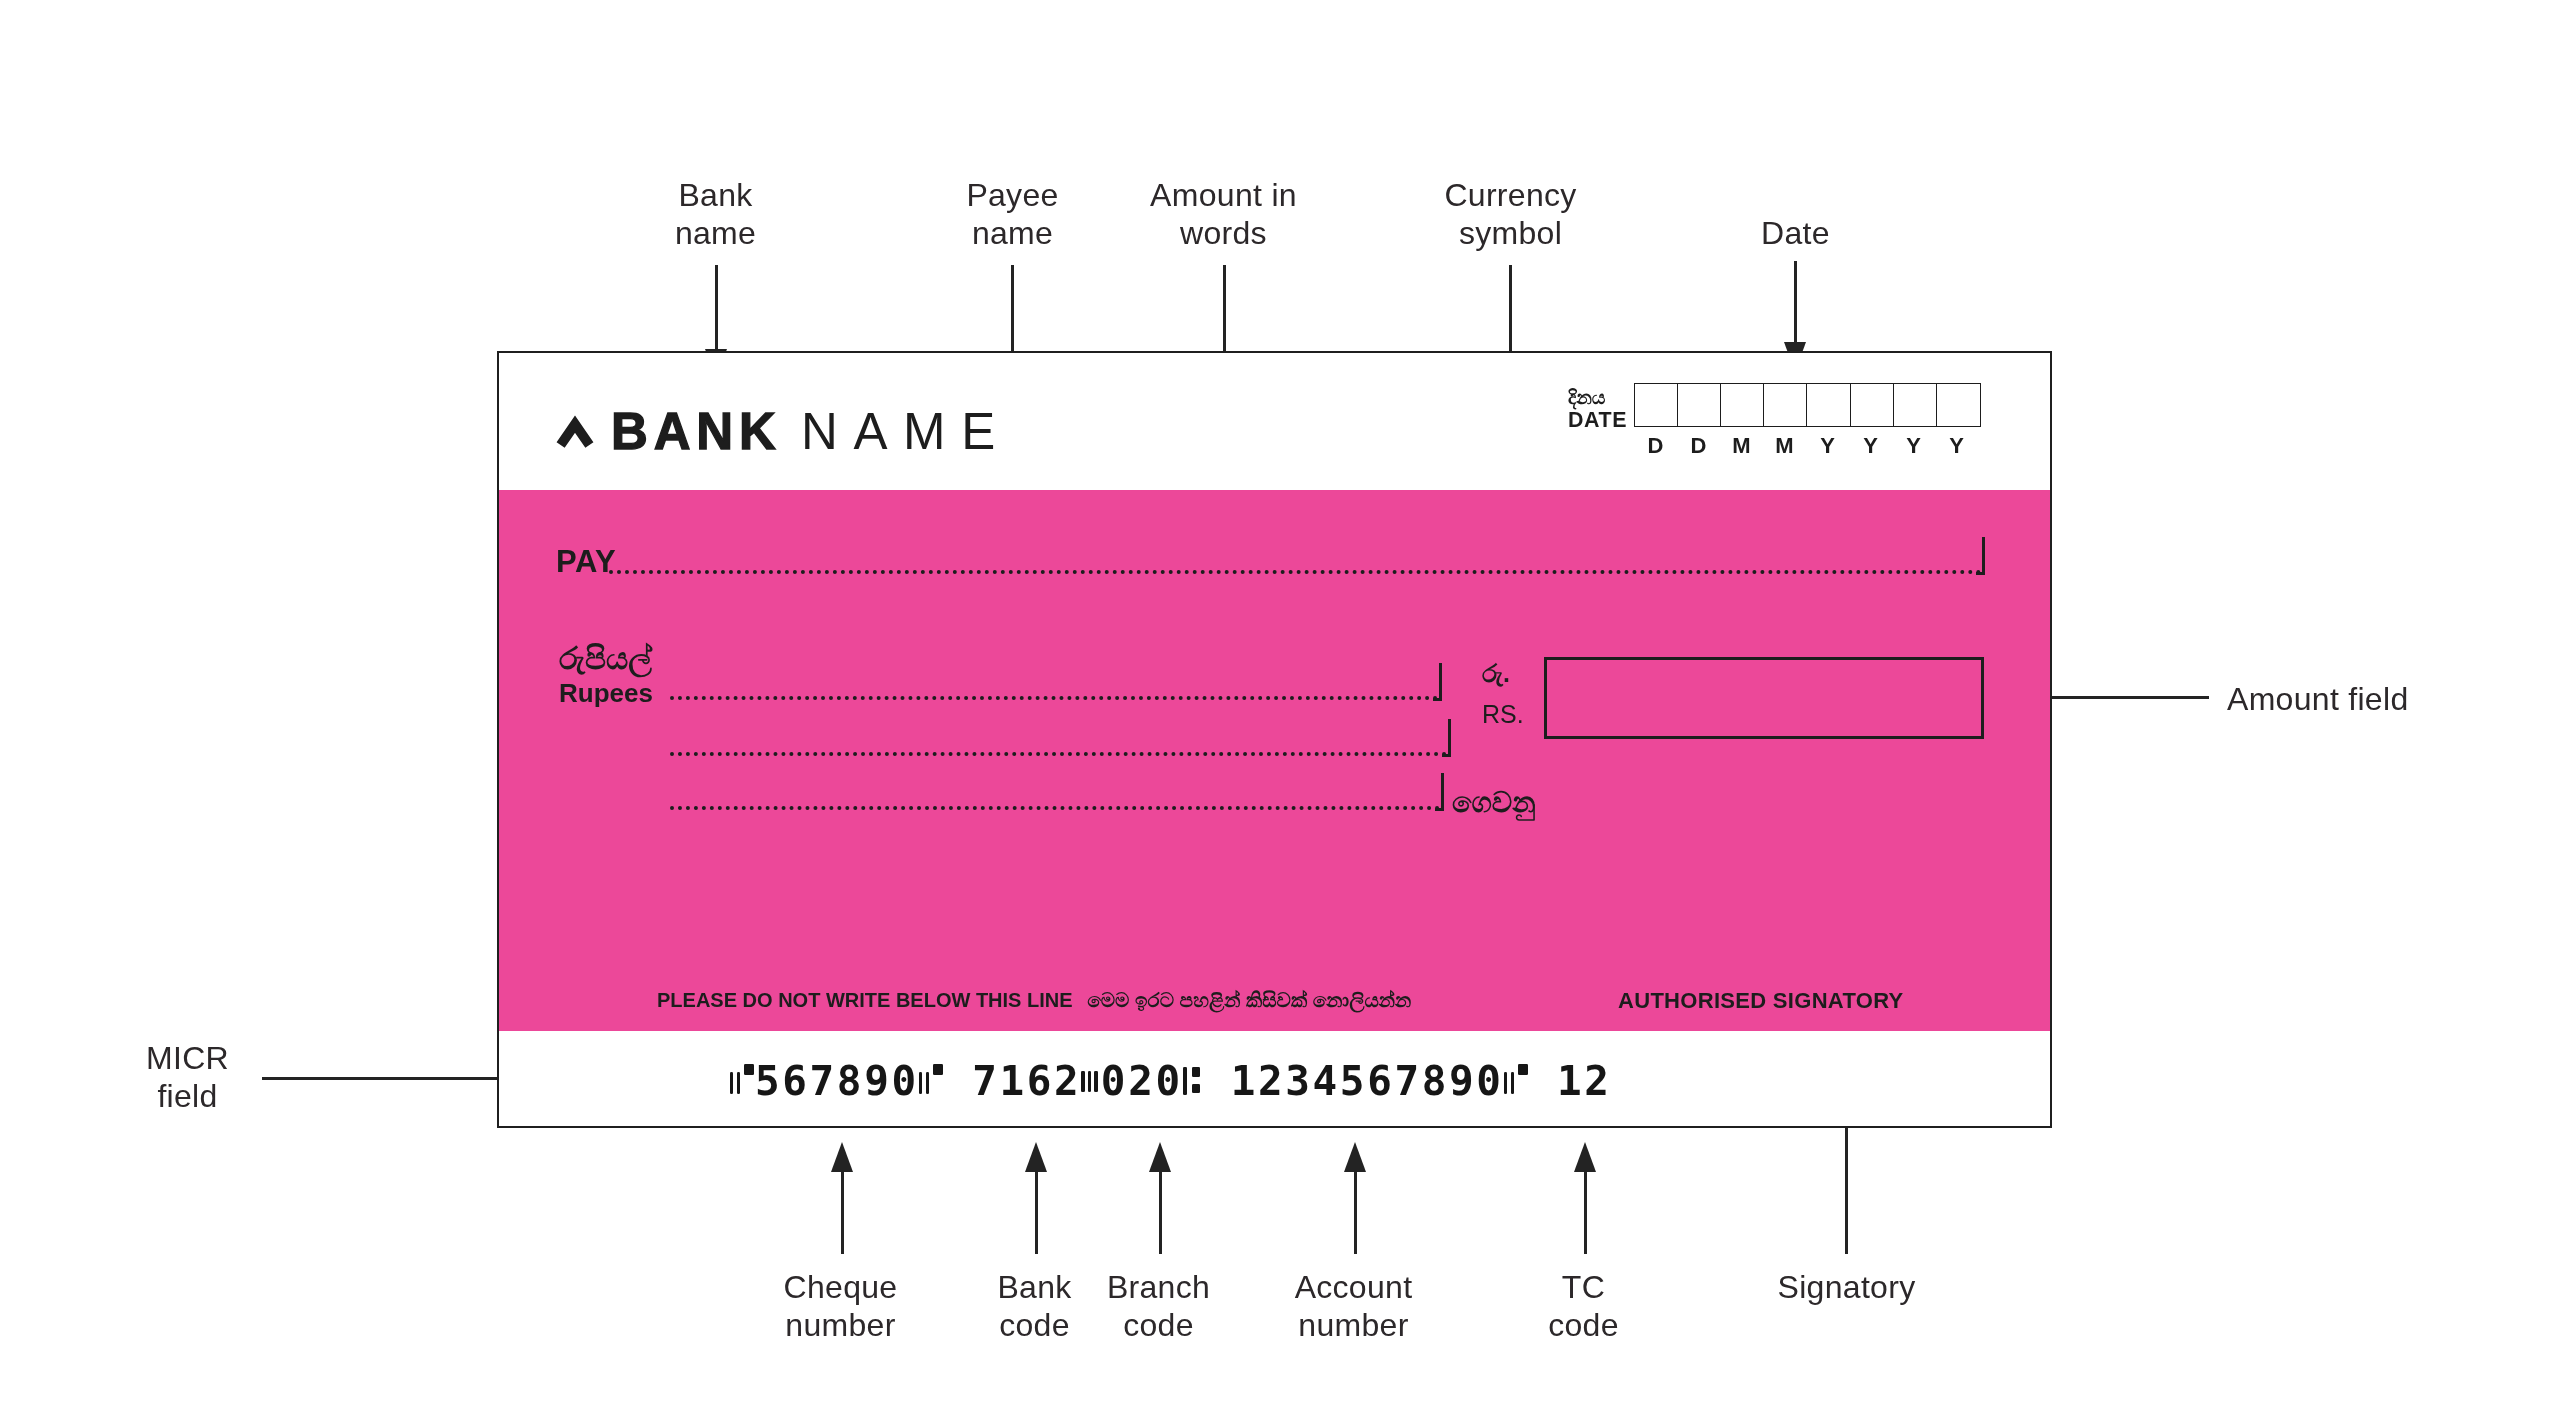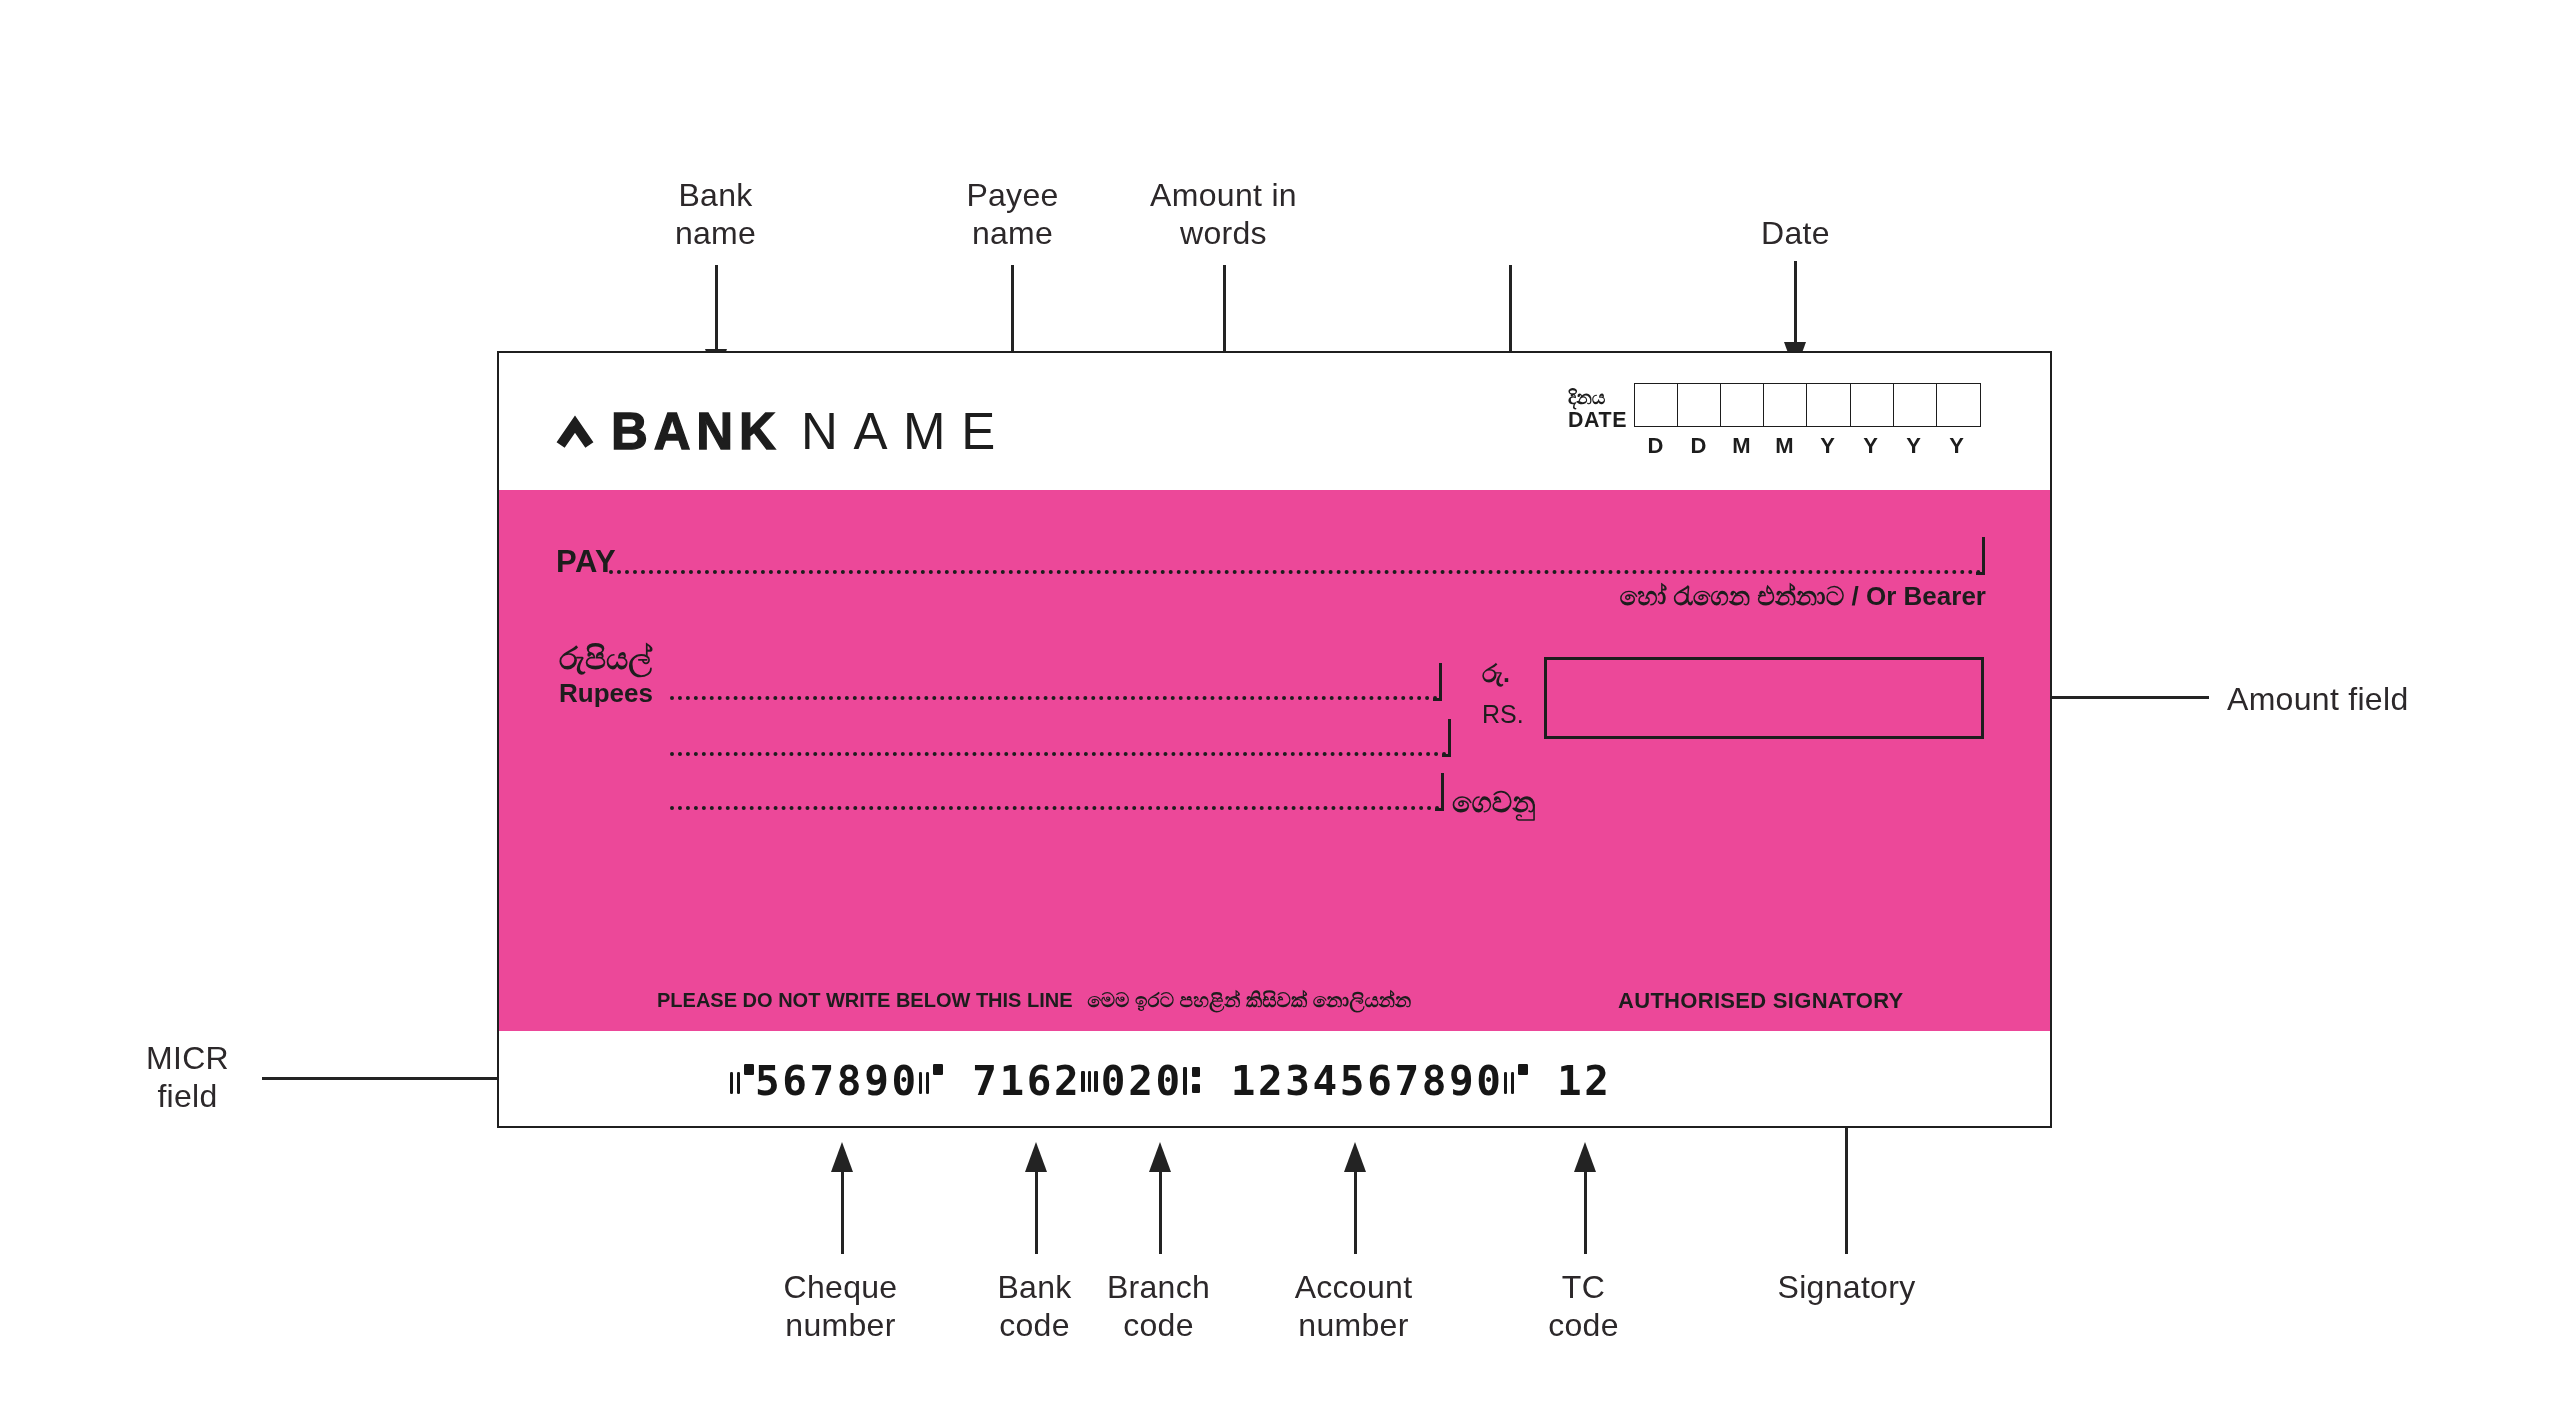--- a/index.html
+++ b/index.html
@@ -80,20 +80,22 @@
 <body>
 
 <div id="canvas">
 
   <div class="callout" style="left:599px;top:176px;">Bank
 name</div>
   <div class="callout" style="left:896px;top:176px;">Payee
 name</div>
   <div class="callout" style="left:1107px;top:176px;">Amount in
 words</div>
+  <div class="callout" style="left:1394px;top:176px;">Currency
+symbol</div>
   <div class="callout single" style="left:1679px;top:214px;">Date</div>
   <div class="callout single left-align" style="left:2227px;top:680px;">Amount field</div>
   <div class="callout" style="left:71px;top:1039px;">MICR
 field</div>
   <div class="callout" style="left:724px;top:1268px;">Cheque
 number</div>
   <div class="callout" style="left:918px;top:1268px;">Bank
 code</div>
   <div class="callout" style="left:1042px;top:1268px;">Branch
 code</div>
@@ -176,21 +178,20 @@
       <span>Y</span>
       <span>Y</span>
     </div>
 
     <div id="blue-panel">
 
       <div id="pay-label">PAY</div>
       <div class="dots" style="left:110px;top:54px;width:1373px;"></div>
       <div class="hook" style="left:1477px;top:47px;"></div>
 
-      <div id="or-bearer">හෝ රැගෙන එන්නාට / Or Bearer</div>
 
       <div id="rupees">
         <span class="si">රුපියල්</span>
         <span class="en">Rupees</span>
       </div>
 
       <div class="dots" style="left:171px;top:180px;width:768px;"></div>
       <div class="hook" style="left:934px;top:173px;"></div>
 
       <div id="currency">

